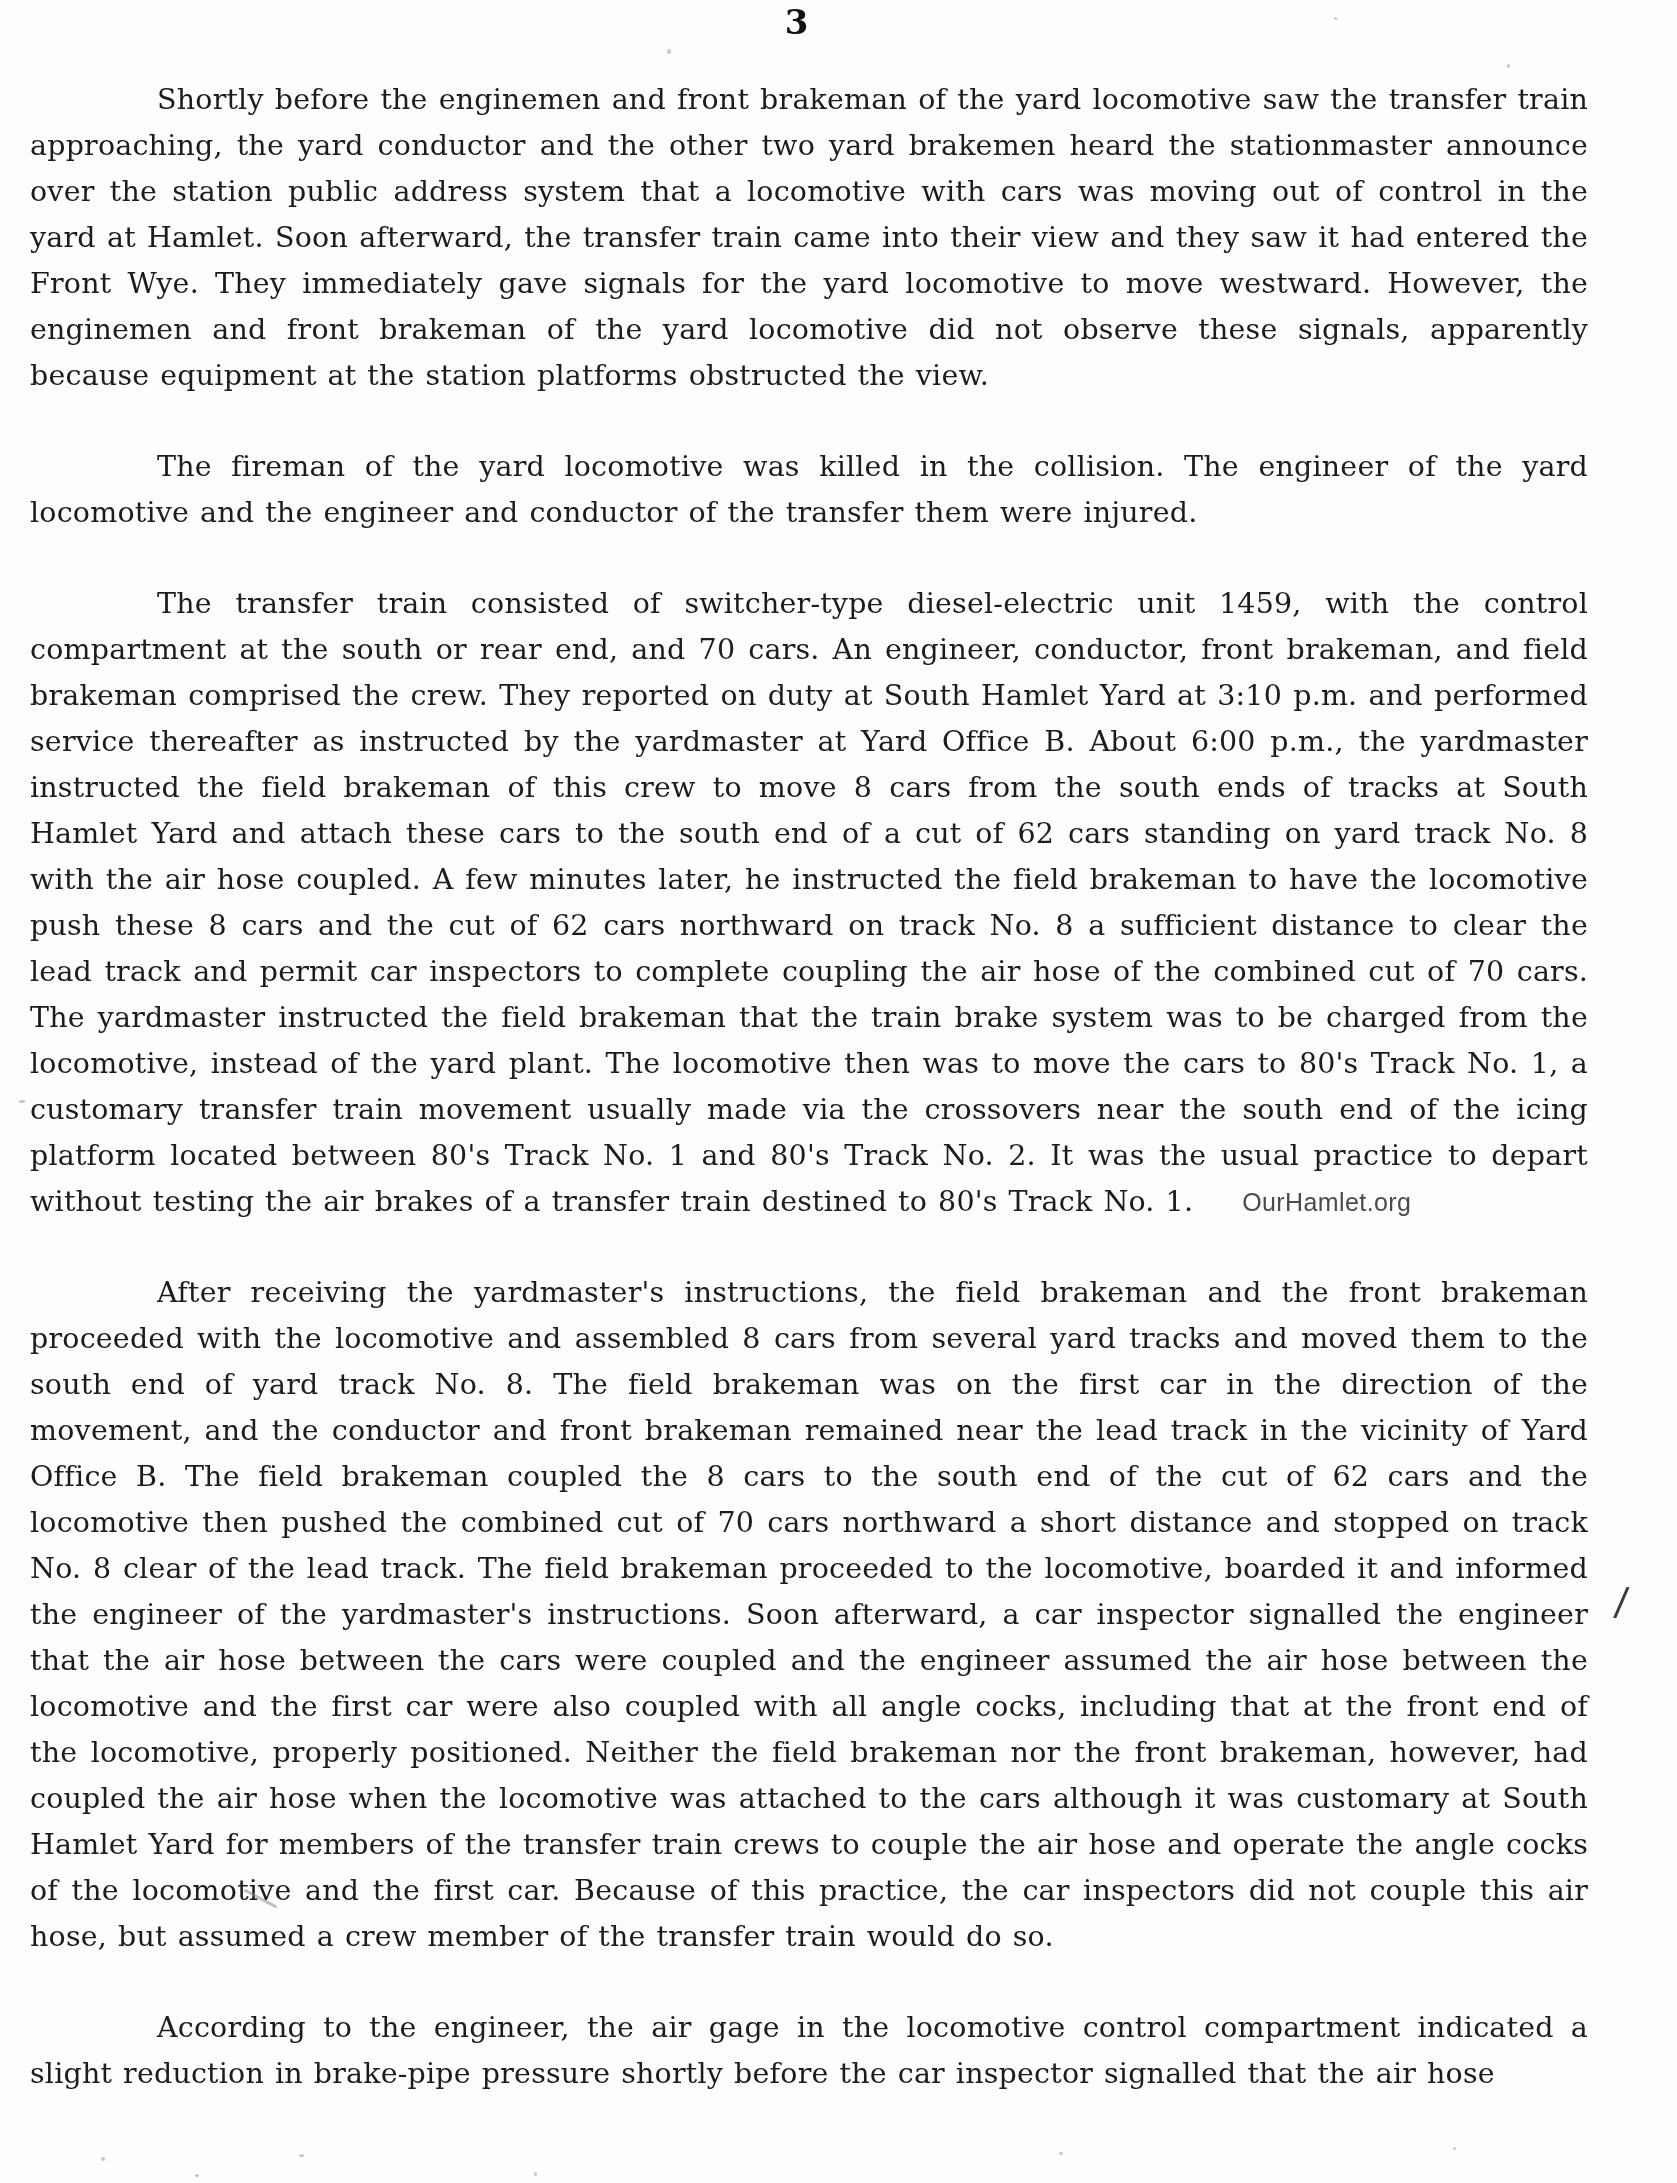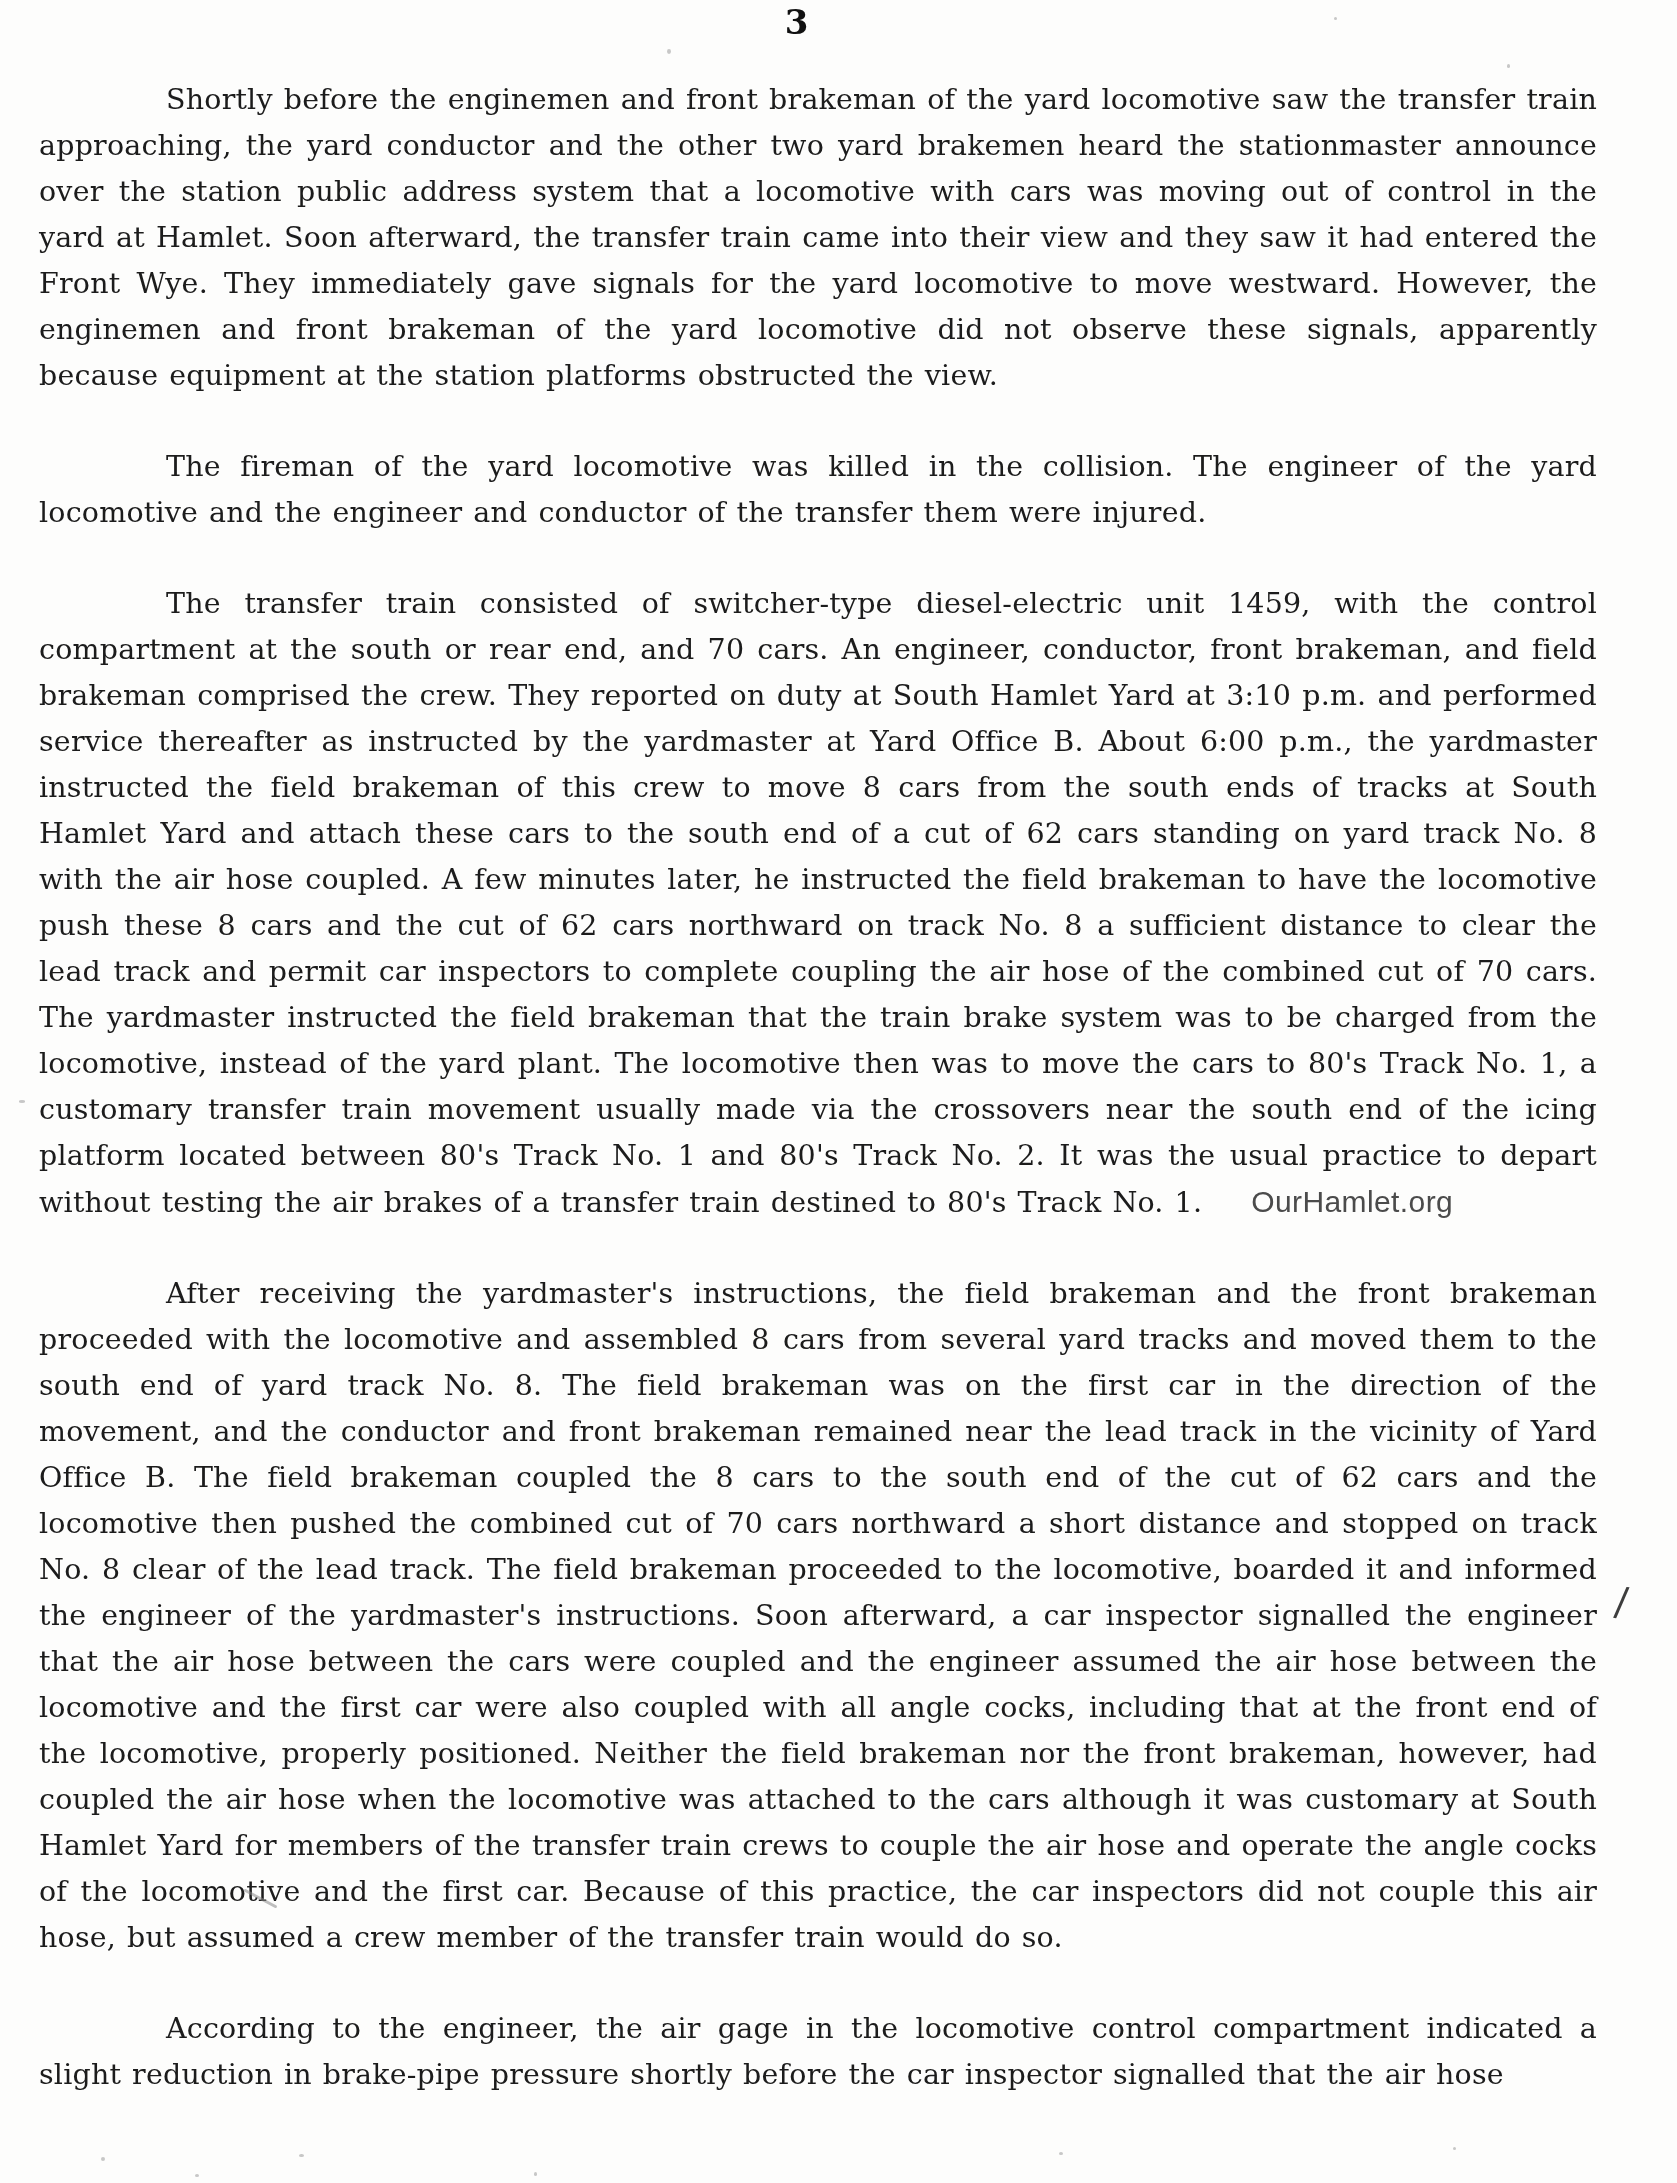--- a/index.html
+++ b/index.html
@@ -22,37 +22,37 @@
     left: 0;
     width: 1594px;
     text-align: center;
     font-size: 34px;
     font-weight: 700;
     letter-spacing: 0.8px;
     color: #111;
   }
   .content {
     position: absolute;
-    left: 39px;
+    left: 30px;
     top: 77px;
     width: 1558px;
   }
   .content p {
     margin: 0 0 45px 0;
     text-indent: 127px;
     font-size: 28.5px;
     line-height: 46px;
     text-align: justify;
     text-align-last: left;
     word-spacing: 1.7px;
     letter-spacing: 0.2px;
   }
   .watermark {
     font-family: "Liberation Sans", "DejaVu Sans", sans-serif;
-    font-size: 30px;
+    font-size: 25px;
     color: #4b4b4b;
     letter-spacing: 0.4px;
     margin-left: 49px;
     word-spacing: 0;
   }
   .check-mark {
     position: absolute;
     left: 1615px;
     top: 1579px;
     font-size: 39px;

